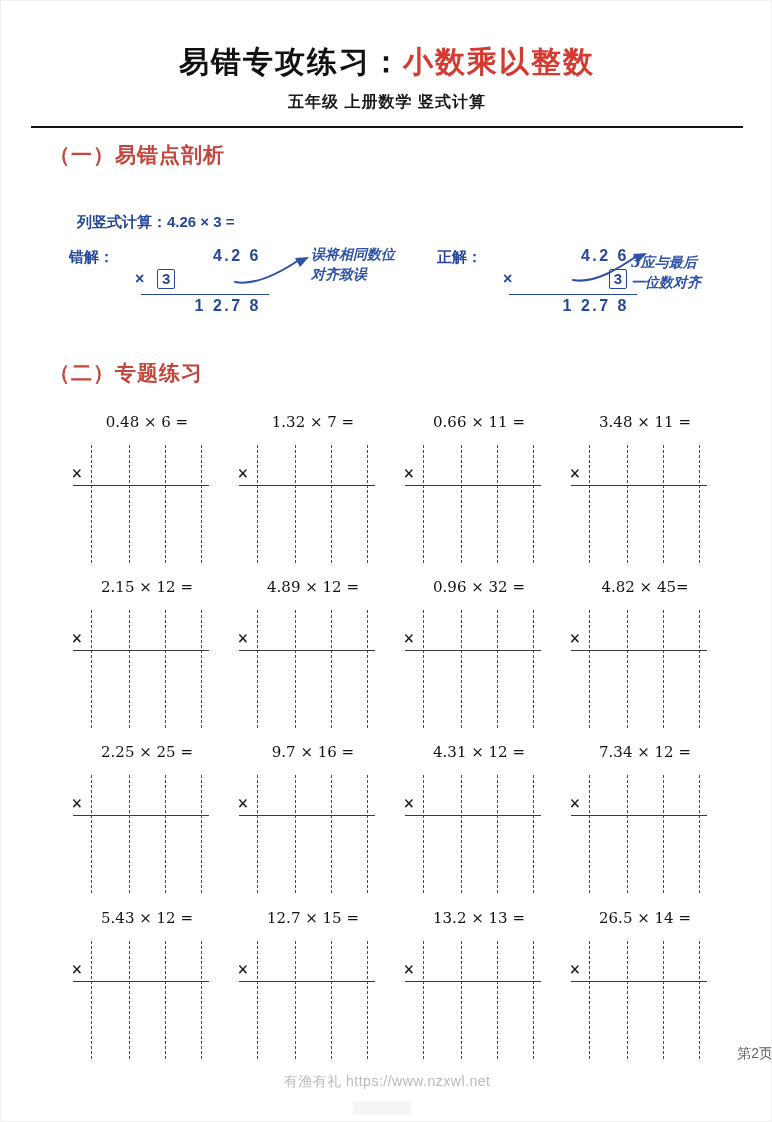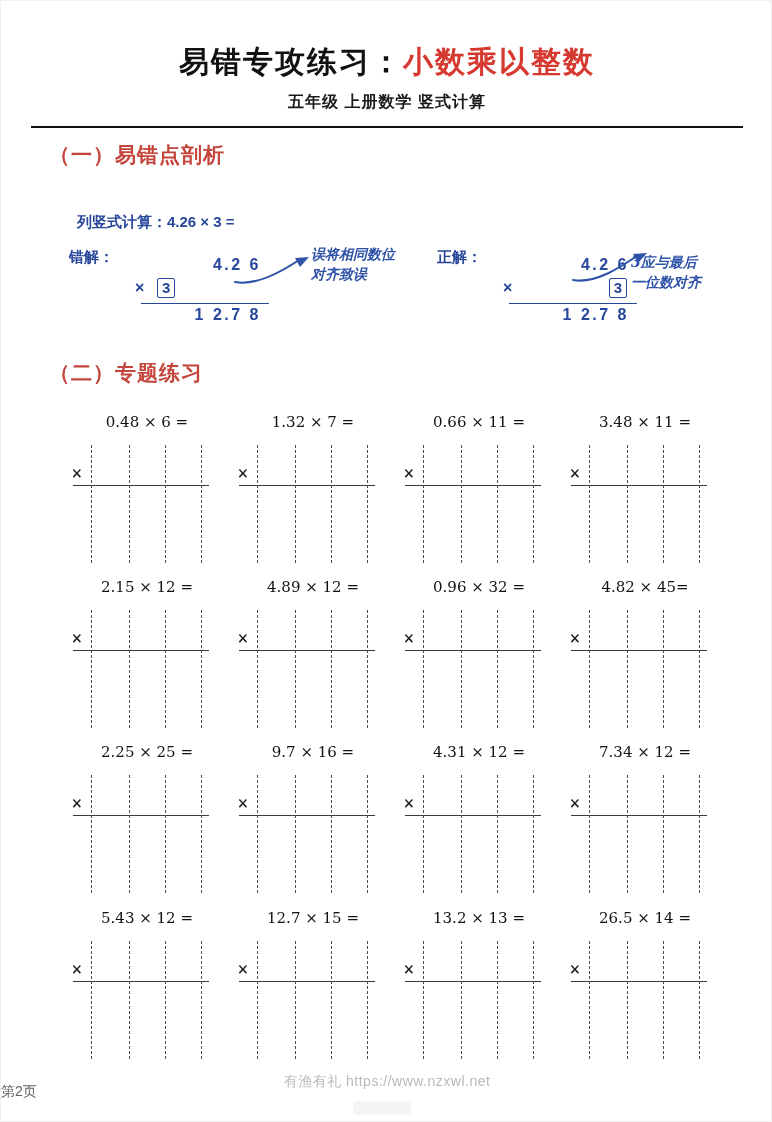--- a/index.html
+++ b/index.html
@@ -111,21 +111,21 @@
   .worked-label {
     position: absolute;
     left: 0;
     top: 4px;
     font-size: 15px;
     white-space: nowrap;
   }
   .sum-box {
     position: absolute;
     left: 60px;
-    top: 12px;
+    top: 3px;
     width: 140px;
   }
   .sum-row {
     position: relative;
     height: 23px;
     font-size: 16px;
     letter-spacing: 2.5px;
     text-align: right;
     padding-right: 8px;
     white-space: nowrap;
@@ -252,23 +252,23 @@
     width: 772px;
     text-align: center;
     font-size: 14px;
     color: #b9b9b9;
     letter-spacing: 0.5px;
     white-space: nowrap;
   }
   .pagenum {
     position: absolute;
     left: 0;
-    top: 1082px;
+    top: 1044px;
     width: 772px;
-    text-align: left;
+    text-align: right;
     font-size: 14px;
     color: #606060;
     white-space: nowrap;
   }
   .wm-badge {
     position: absolute;
     left: 352px;
     top: 1100px;
     width: 58px;
     height: 14px;

